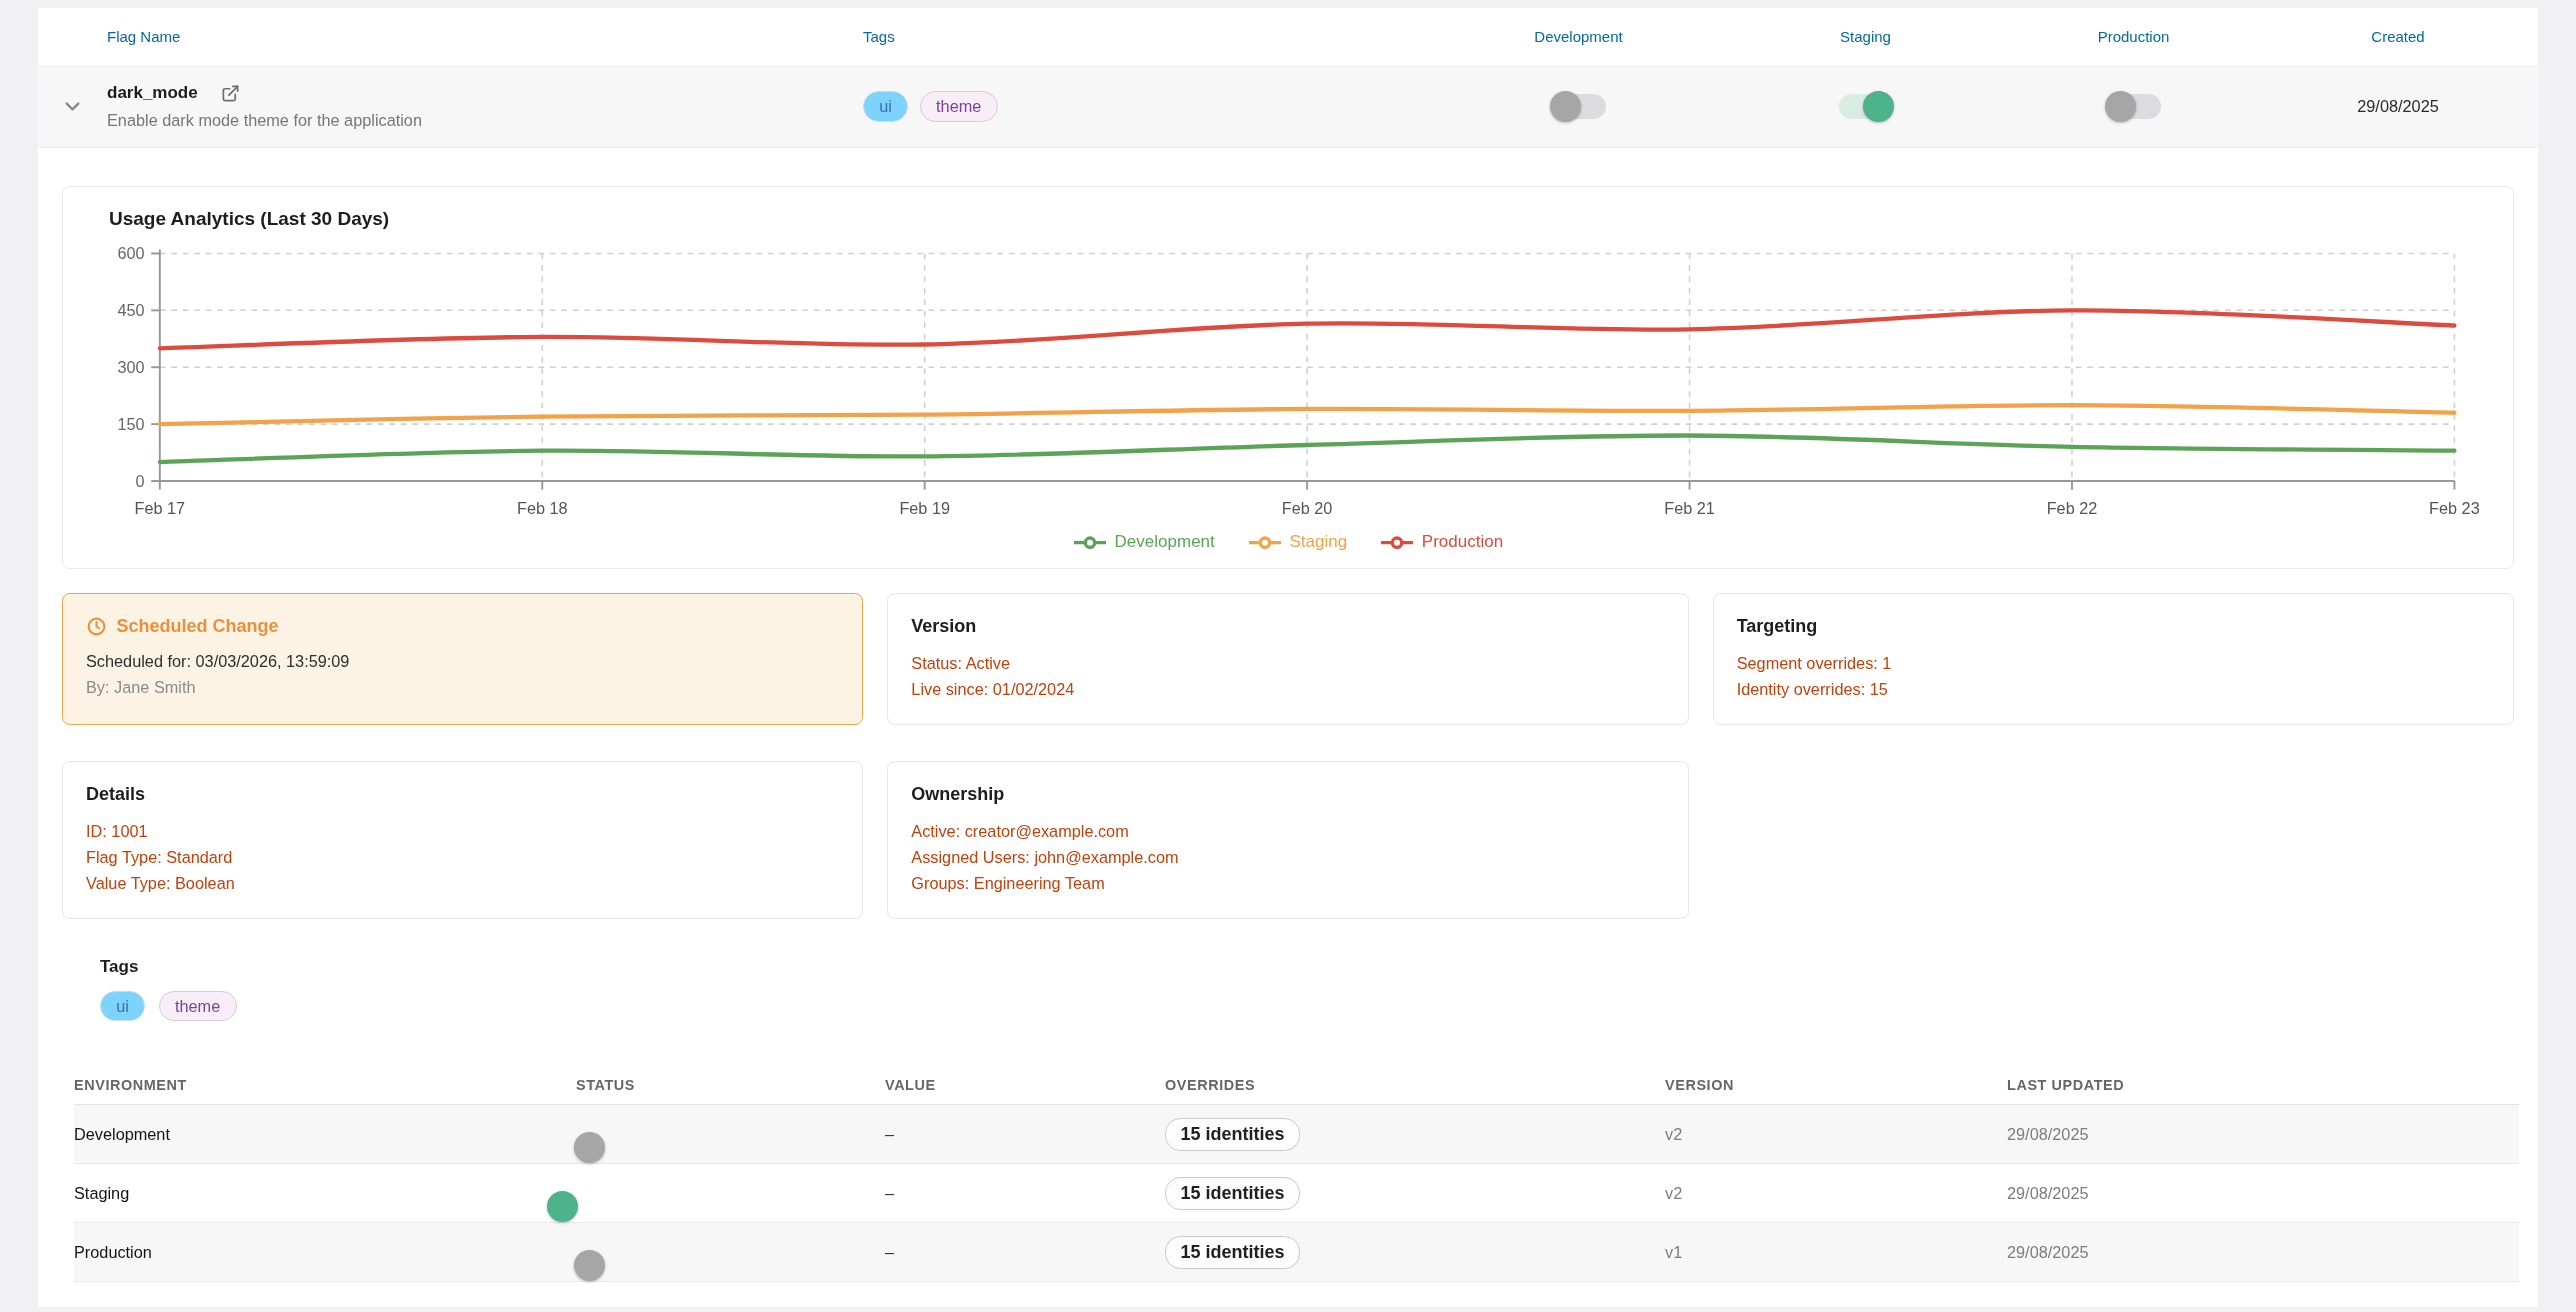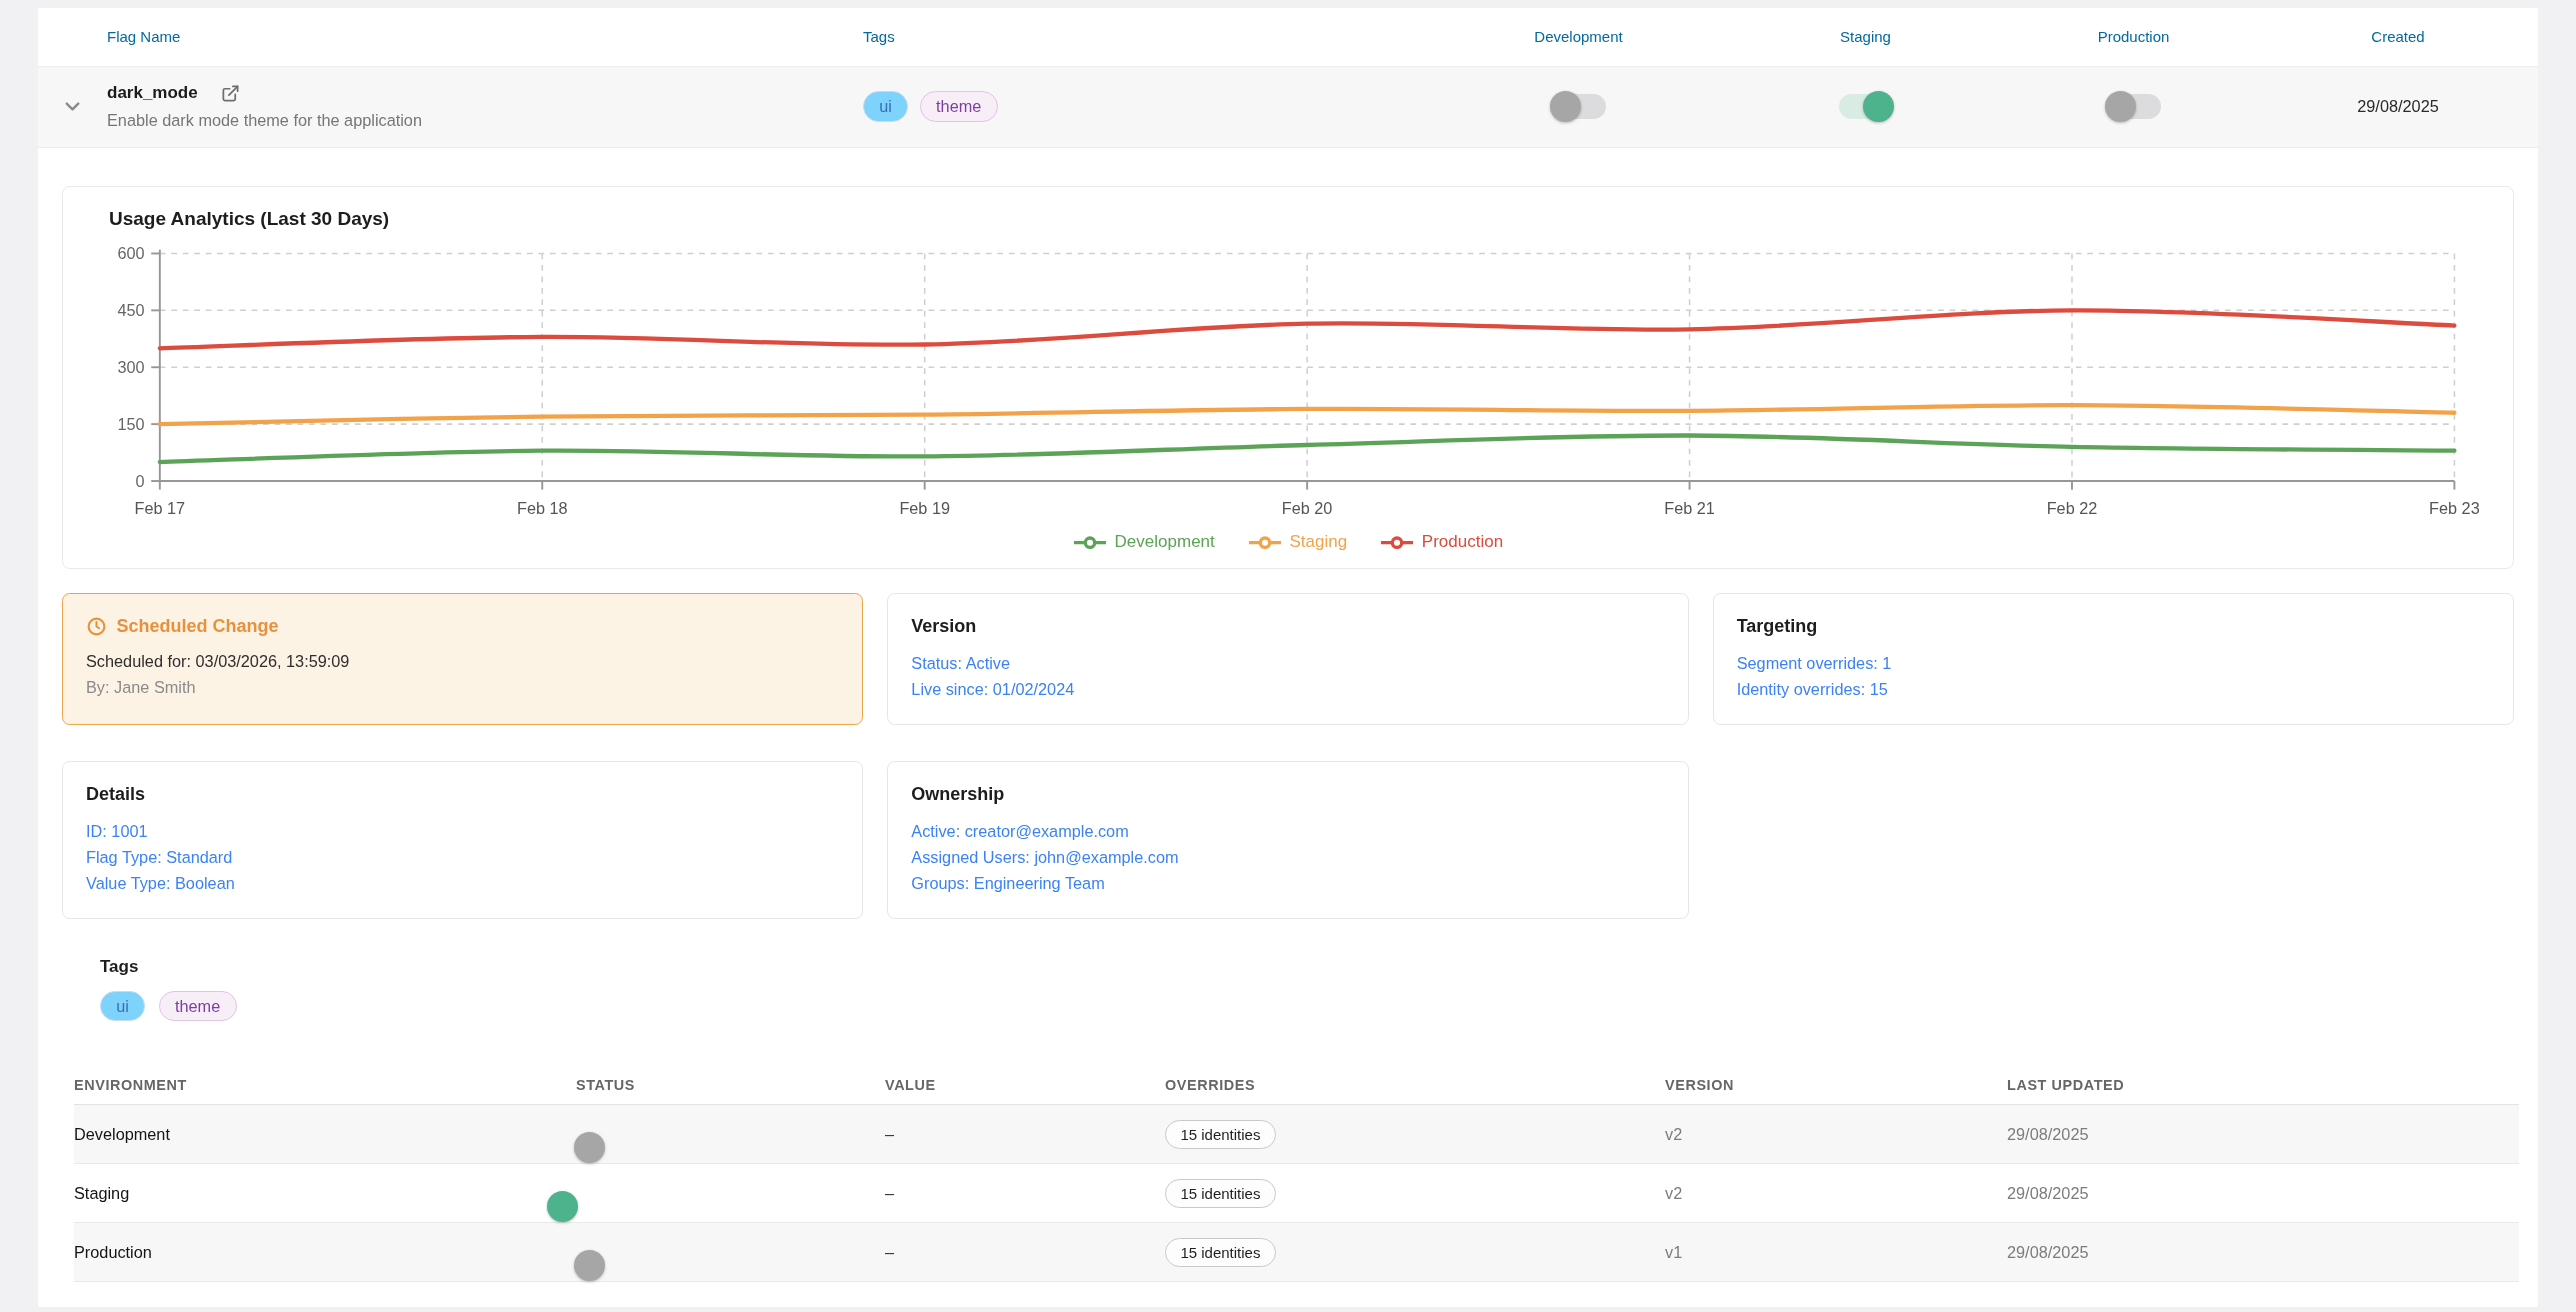--- a/index.html
+++ b/index.html
@@ -40,41 +40,41 @@
   .chart-card { margin:38px 24px 0; border:1px solid #e9e9ea; border-radius:7.7px; background:#fff; padding:21px 0 5.7px; }
   .chart-title { font-size:19px; font-weight:bold; color:#1d1d1d; padding-left:46px; margin-bottom:12px; }
   .chart-svg { display:block; width:2450px; height:283px; margin:0 auto; font-family:inherit; }
   .chart-legend { display:flex; justify-content:center; align-items:center; gap:33px; margin:7.7px 0 9.6px; }
   .legend-item { display:flex; align-items:center; gap:7.7px; font-size:17px; }
 
   
   .cards-grid { display:grid; grid-template-columns:repeat(3,1fr); column-gap:24px; row-gap:36px; margin:24px 24px 0; align-items:stretch; }
   .card { border:1px solid #e6e6e7; border-radius:7.7px; background:#fff; padding:22px 23px; }
   .card h3 { font-size:18px; font-weight:bold; color:#1d1d1d; margin-bottom:13.4px; }
-  .card .line { font-size:16.3px; color:#3b82f6; line-height:26px; }
+  .card .line { font-size:16.3px; color:#c2410c; line-height:26px; }
   .card.scheduled { background:#fdf3e5; border:1.4px solid #eca54d; }
   .card.scheduled .sched-title { display:flex; align-items:center; gap:9.6px; color:#e8913c; font-size:18px; font-weight:bold; margin-bottom:11.5px; }
   .card.scheduled .line { color:#2e2e2e; }
   .card.scheduled .line.by { color:#8a8a8a; }
 
   
   .tags-section { margin:38px 24px 0 62px; }
   .tags-section h3 { font-size:17px; font-weight:bold; color:#1d1d1d; }
   .tags-row { display:flex; gap:13.4px; margin-top:13.4px; }
 
   
   .env-table { margin:44px 19px 0 36px; }
   .env-grid { display:grid; grid-template-columns:502px 309px 280px 500px 342px 1fr; align-items:center; }
   .env-header { height:40px; color:#666; font-size:14.4px; font-weight:bold; letter-spacing:0.6px; border-bottom:1px solid #e3e3e3; text-transform:uppercase; }
   .env-row { height:59px; border-bottom:1px solid #e9e9ea; font-size:16.3px; }
   .env-row.alt { background:#f7f7f8; }
   .env-name { color:#141414; }
   .env-value { color:#333; }
   .env-muted { color:#7c7c7c; }
-  .id-pill { display:inline-block; padding:4.8px 14.4px; border:1.4px solid #c9c9c9; border-radius:15.3px; background:#fdfdfd; font-size:15px; color:#1f1f1f; cursor:pointer; }
+  .id-pill { display:inline-block; padding:4.8px 14.4px; border:1.4px solid #c9c9c9; border-radius:15.3px; background:#fdfdfd; font-size:18px; color:#1f1f1f; cursor:pointer;font-weight:bold; }
 
   
   .show-more { display:flex; align-items:center; gap:11.5px; margin:29px 0 3.8px 38px; color:#2d5da9; font-size:17px; cursor:pointer; }
 </style>
 </head>
 <body>
 
 <div class="page">
 
   <div class="flags-header flags-grid">

